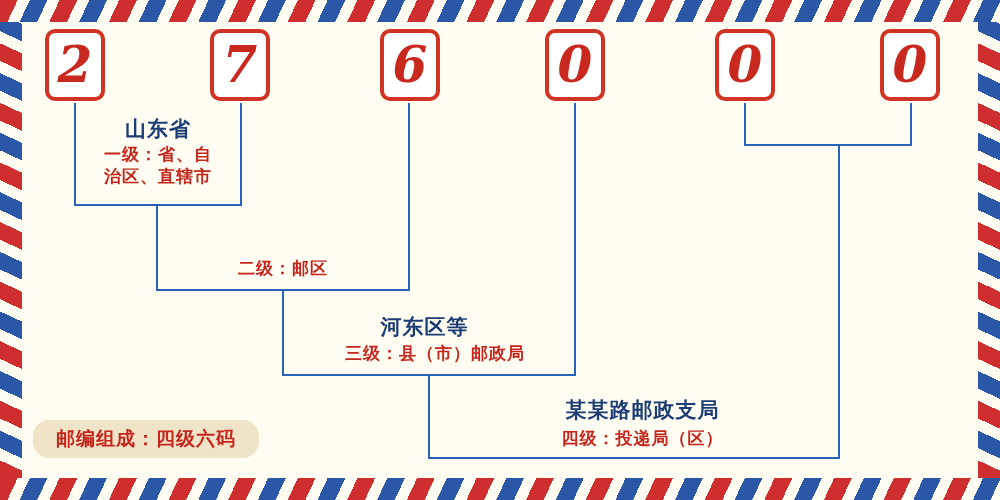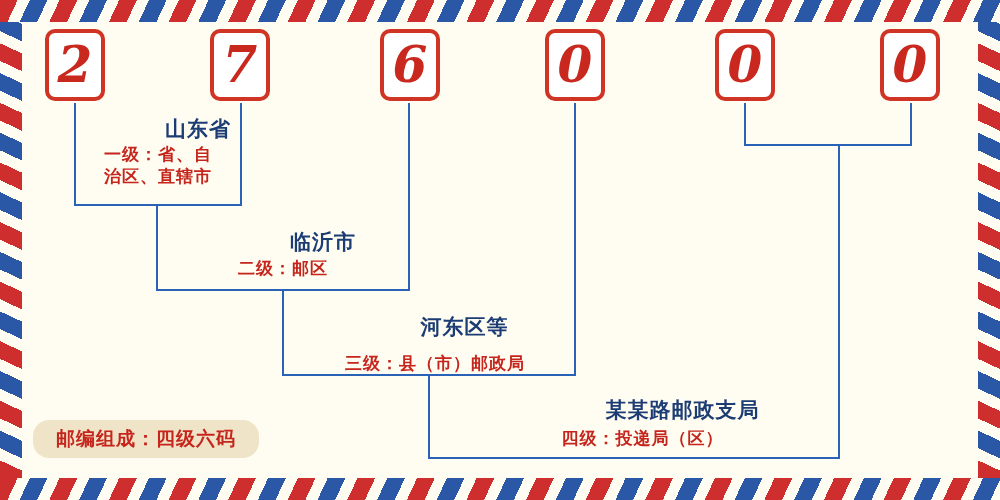--- a/index.html
+++ b/index.html
@@ -41,21 +41,21 @@
 
   
   .bracket,.vline{position:absolute;box-sizing:border-box;z-index:1;}
   .bracket{border:0 solid #2a62b8;}
   .b-lrb{border-left:2px solid #2a62b8;border-right:2px solid #2a62b8;border-bottom:2px solid #2a62b8;}
   .vline{width:2px;background:#2a62b8;}
 
   
   .name{
     position:absolute;z-index:4;text-align:center;
-    font-weight:bold;font-size:21px;color:#1c3c74;letter-spacing:1px;padding-left:40px;
+    font-weight:bold;font-size:21px;color:#1c3c74;letter-spacing:1px;
   }
   .desc{
     position:absolute;z-index:4;text-align:center;
     font-weight:bold;font-size:17px;color:#c5251c;line-height:22px;letter-spacing:1px;
   }
 
   
   .footer-note{
     position:absolute;left:33px;top:420px;width:226px;height:38px;
     background:#f0e4c8;display:flex;align-items:center;justify-content:center;
@@ -101,25 +101,24 @@
 
   <div class="bracket b-lrb" style="left:744px;top:103px;width:168px;height:43px"></div>
   <div class="vline" style="left:838px;top:145px;height:231px"></div>
 
   <div class="bracket b-lrb" style="left:428px;top:375px;width:412px;height:84px"></div>
 
   <div class="name" style="left:74px;top:115px;width:168px">山东省</div>
   <div class="desc" style="left:60px;top:144px;width:196px">一级：省、自</div>
   <div class="desc" style="left:60px;top:166px;width:196px">治区、直辖市</div>
 
-  <div class="name" style="left:156px;top:228px;width:254px">临沂市</div>
   <div class="desc" style="left:156px;top:258px;width:254px">二级：邮区</div>
 
   <div class="name" style="left:276px;top:313px;width:297px">河东区等</div>
-  <div class="desc" style="left:282px;top:353px;width:306px">三级：县（市）邮政局</div>
+  <div class="desc" style="left:282px;top:343px;width:306px">三级：县（市）邮政局</div>
 
   <div class="name" style="left:500px;top:396px;width:285px">某某路邮政支局</div>
   <div class="desc" style="left:500px;top:428px;width:285px">四级：投递局（区）</div>
 
 
   <div class="footer-note">
     <span>邮编组成：四级六码</span>
   </div>
 
 </div>

